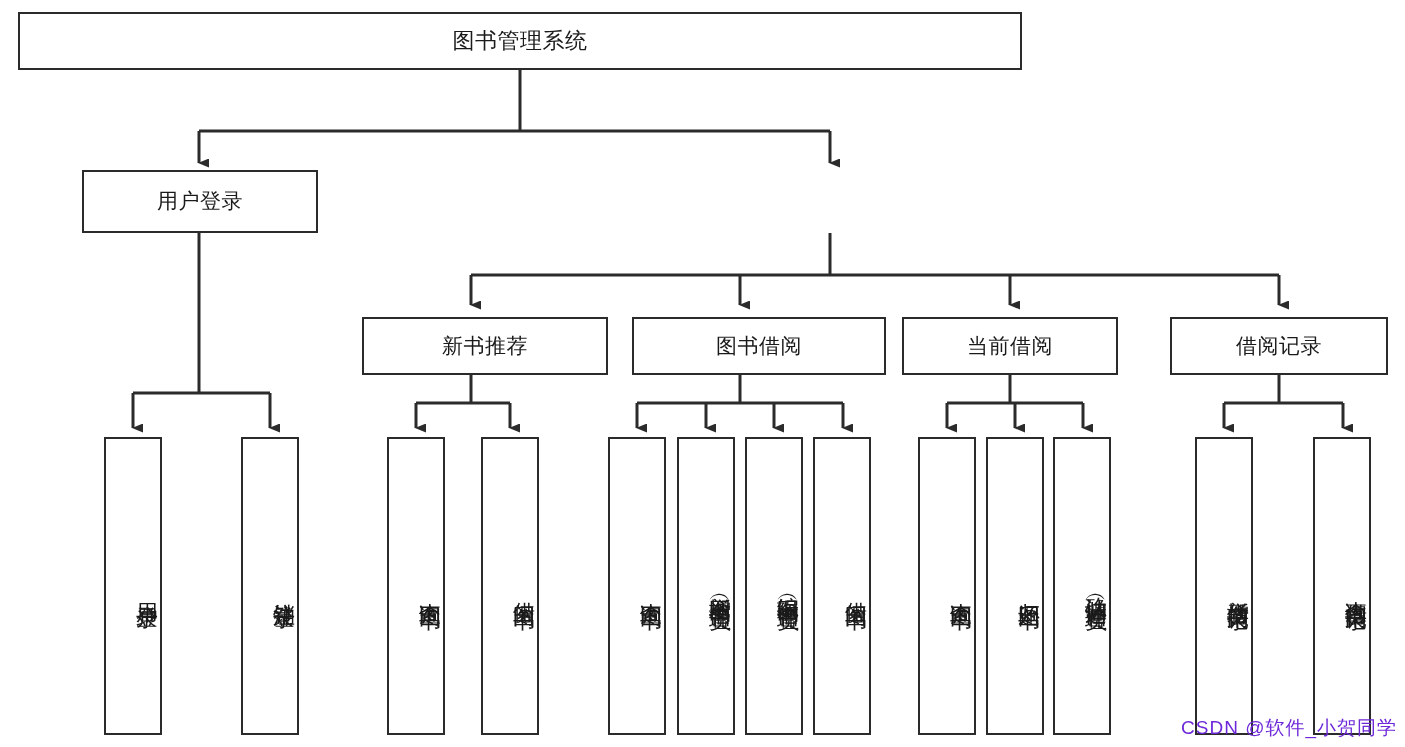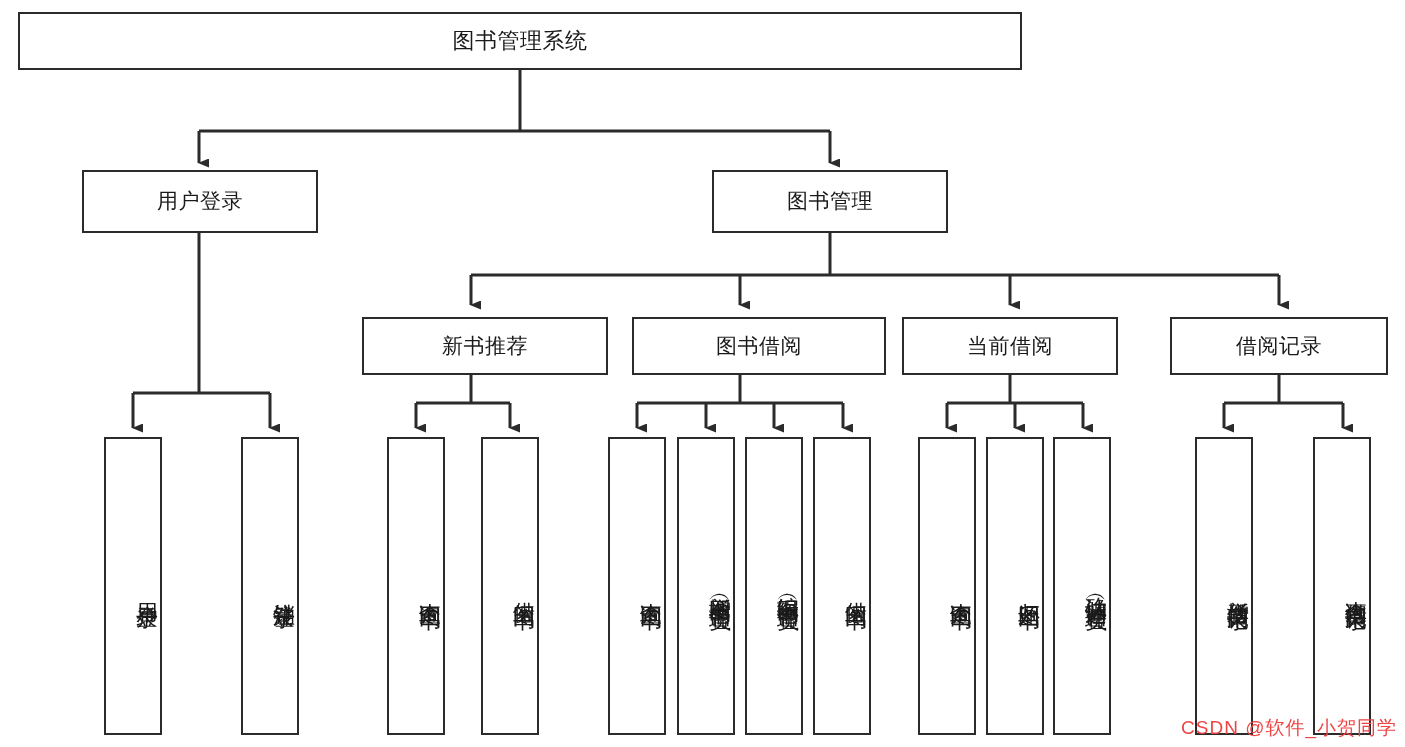--- a/index.html
+++ b/index.html
@@ -64,21 +64,21 @@
     writing-mode: vertical-rl;
     text-orientation: upright;
     white-space: nowrap;
     display: block;
   }
   .watermark {
     position: absolute;
     right: 8px;
     bottom: 6px;
     font-size: 19px;
-    color: #ef4444;
+    color: #6d28d9;
     letter-spacing: 1px;
     white-space: nowrap;
     font-family: "Liberation Sans", "DejaVu Sans", sans-serif;
   }
 </style>
 </head>
 <body>
 
 <div id="canvas">
 
@@ -132,23 +132,20 @@
     </g>
   </svg>
 
   <div class="node node-h node-root" style="left:18px; top:12px; width:1004px; height:58px;">
     <span>图书管理系统</span>
   </div>
 
   <div class="node node-h" style="left:82px; top:170px; width:236px; height:63px;">
     <span>用户登录</span>
   </div>
-  <div class="node node-h" style="left:712px; top:170px; width:236px; height:63px;">
-    <span>图书管理</span>
-  </div>
 
   <div class="node node-h" style="left:362px; top:317px; width:246px; height:58px;">
     <span>新书推荐</span>
   </div>
   <div class="node node-h" style="left:632px; top:317px; width:254px; height:58px;">
     <span>图书借阅</span>
   </div>
   <div class="node node-h" style="left:902px; top:317px; width:216px; height:58px;">
     <span>当前借阅</span>
   </div>

